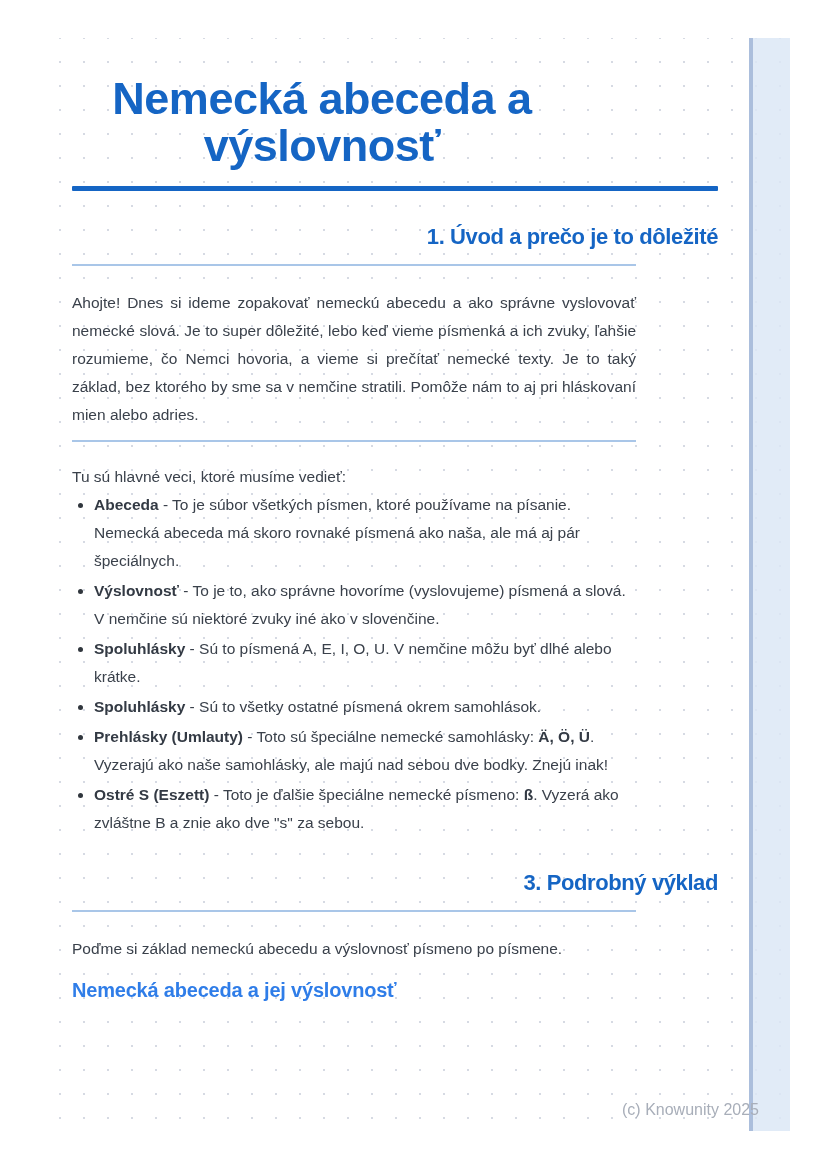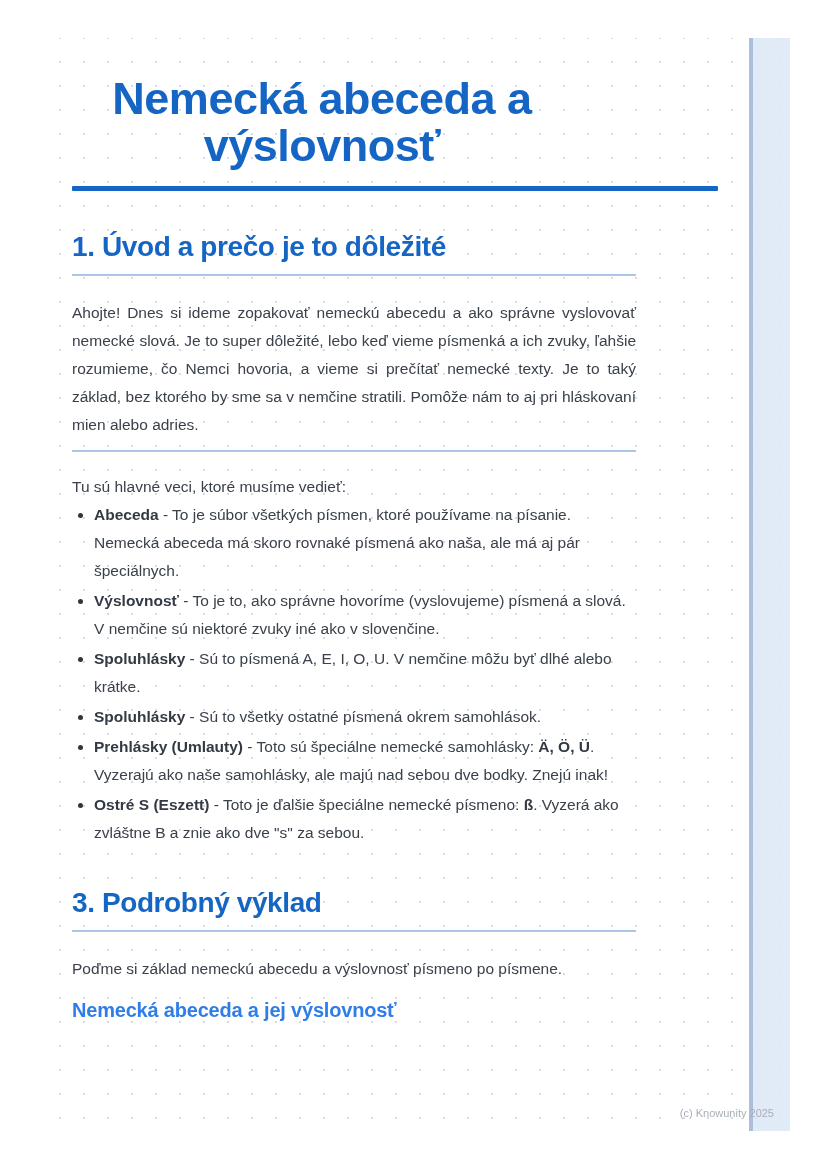--- a/index.html
+++ b/index.html
@@ -51,26 +51,27 @@
     max-width:500px;
     text-align:center;
   }
   .title-rule{
     margin-top:16px;
     width:646px; height:5px;
     background:var(--rule-blue);
     border-radius:1px;
   }
   h2{
-    margin-top:40px;
-    font-size:28px;
+    margin-top:30px;
+    font-size:22px;
     line-height:32px;
     font-weight:800;
     letter-spacing:-0.4px;
     color:var(--heading-blue);
+    text-align:right;
   }
   .h2-rule{
     margin-top:11px;
     width:564px; height:2px;
     background:var(--underline-blue);
   }
   p{
     margin-top:23px;
     width:564px;
     font-size:15.5px;
@@ -95,22 +96,22 @@
   h3{
     margin-top:14px;
     font-size:20px;
     line-height:26px;
     font-weight:700;
     letter-spacing:-0.2px;
     color:var(--subheading-blue);
   }
   .footer{
     position:absolute;
-    right:16px; bottom:12px;
-    font-size:11px;
+    right:31px; bottom:12px;
+    font-size:16px;
     color:var(--footer-gray);
   }
 </style>
 </head>
 <body>
 
 <div class="sheet">
   <div class="stripe"></div>
 
   <div class="content">

